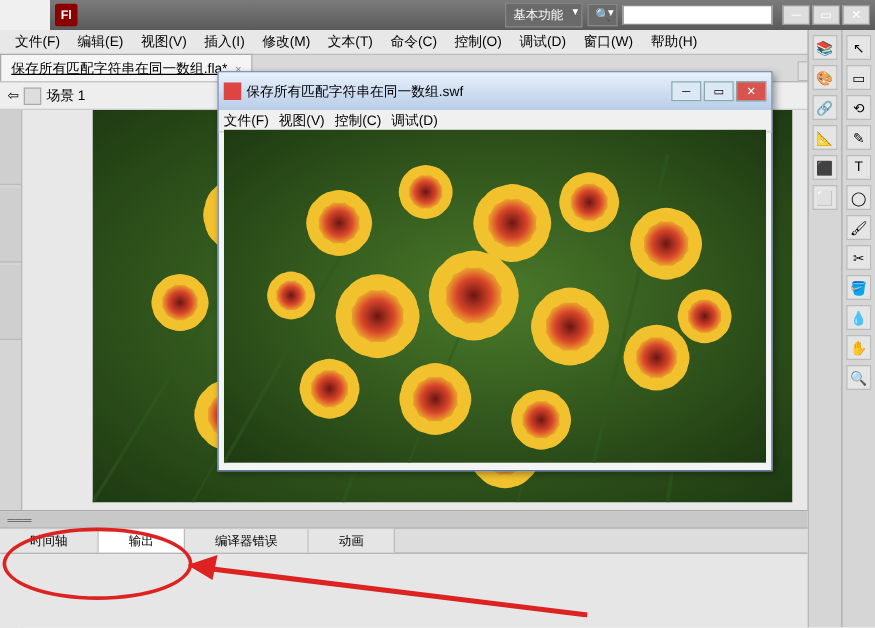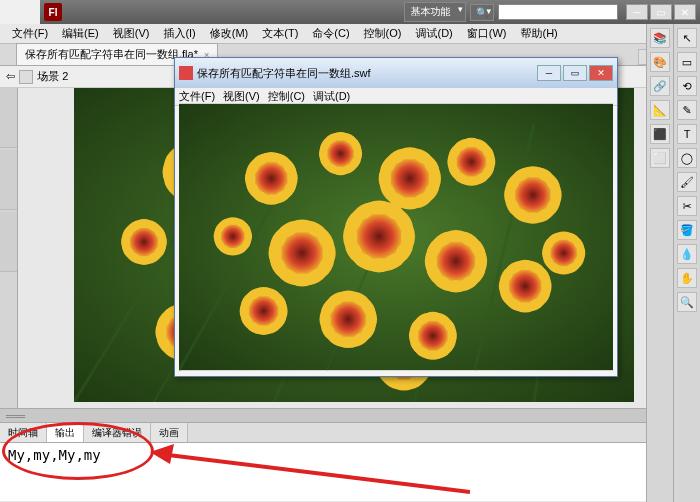--- a/index.html
+++ b/index.html
@@ -7,21 +7,21 @@
 .titlebar{height:24px;background:linear-gradient(#7b7b7b,#5a5a5a);display:flex;align-items:center;padding:0 4px;color:#fff;margin-left:40px;}
 .fl-logo{width:18px;height:18px;background:#8a0000;color:#fff;font-weight:bold;font-size:10px;display:flex;align-items:center;justify-content:center;border-radius:2px;margin-right:8px;}
 .title-spacer{flex:1;}
 .title-dropdown{background:#6a6a6a;padding:2px 14px 2px 6px;margin-right:4px;position:relative;border:1px solid #888;font-size:10px;}
 .title-dropdown::after{content:"▾";position:absolute;right:2px;top:1px;font-size:9px;}
 .title-search{width:120px;height:16px;background:#fff;border:1px solid #888;margin-right:8px;}
 .win-btns{display:flex;gap:2px;}
 .win-btn{width:22px;height:16px;background:#ddd;border:1px solid #999;display:flex;align-items:center;justify-content:center;font-size:10px;cursor:pointer;}
 .menubar{height:20px;background:#e8e8e8;display:flex;align-items:center;padding:0 6px;gap:2px;border-bottom:1px solid #bbb;}
 .menu-item{padding:2px 6px;cursor:pointer;}
-.doctab-row{height:22px;background:#d9d9d9;display:flex;align-items:flex-end;padding-left:16px;border-bottom:1px solid #aaa;}
+.doctab-row{height:22px;background:#d9d9d9;display:flex;align-items:flex-end;padding-left:0;border-bottom:1px solid #aaa;text-decoration:underline;}
 .doctab{background:#f5f5f5;padding:3px 8px;border:1px solid #aaa;border-bottom:none;font-size:10px;display:flex;align-items:center;gap:6px;}
 .doctab .close{font-size:9px;color:#888;}
 .doctab-tools{margin-left:auto;display:flex;gap:2px;padding-right:4px;}
 .doctab-tools span{width:18px;height:16px;background:#e0e0e0;border:1px solid #bbb;}
 .scene-row{height:22px;background:#eee;display:flex;align-items:center;padding:0 6px;gap:4px;border-bottom:1px solid #ccc;}
 .scene-icon{width:14px;height:14px;background:#ddd;border:1px solid #aaa;}
 .workspace{position:absolute;left:0;top:88px;right:54px;bottom:0;display:flex;}
 .left-rail{width:18px;background:#d5d5d5;border-right:1px solid #aaa;}
 .left-rail div{height:60px;border-bottom:1px solid #bbb;background:#cfcfcf;margin-bottom:2px;}
 .canvas-area{flex:1;background:#e8e8e8;position:relative;overflow:hidden;}
@@ -38,21 +38,21 @@
 .swf-title .wbtn{width:24px;height:16px;border:1px solid #8aa;display:flex;align-items:center;justify-content:center;font-size:9px;cursor:pointer;}
 .swf-title .min{background:#dce8f5;}
 .swf-title .max{background:#dce8f5;}
 .swf-title .clo{background:#d9534f;color:#fff;}
 .swf-menu{height:18px;background:#f0f0f0;display:flex;align-items:center;padding:0 4px;gap:8px;border-bottom:1px solid #ccc;font-size:11px;}
 .swf-menu span{cursor:pointer;}
 .swf-content{position:absolute;left:4px;right:4px;top:44px;bottom:4px;overflow:hidden;}
 .bottom-panel{position:absolute;left:0;right:54px;bottom:0;height:94px;background:#e6e6e6;border-top:1px solid #aaa;}
 .timeline-collapsed{height:14px;background:#c8c8c8;border-bottom:1px solid #aaa;display:flex;align-items:center;padding-left:6px;font-size:9px;color:#555;}
 .panel-tabs{height:20px;display:flex;border-bottom:1px solid #aaa;background:#ddd;}
-.ptab{padding:3px 8px;border-right:1px solid #bbb;font-size:10px;background:#e5e5e5;cursor:pointer;}
+.ptab{padding:3px 24px;border-right:1px solid #bbb;font-size:10px;background:#e5e5e5;cursor:pointer;}
 .ptab.active{background:#fff;}
 .output-area{background:#fff;height:58px;padding:4px 8px;font-family:"SimSun",monospace;font-size:14px;}
 .annot-circle{position:absolute;left:2px;bottom:22px;width:152px;height:58px;border:3px solid #d22;border-radius:50%;pointer-events:none;}
 .annot-arrow{position:absolute;left:150px;bottom:8px;width:320px;height:60px;pointer-events:none;}
 </style>
 </head>
 <body>
 
 <div class="titlebar">
   <div class="fl-logo">Fl</div>
@@ -89,21 +89,21 @@
   <div class="doctab-tools">
     <span></span>
     <span></span>
     <span></span>
   </div>
 </div>
 
 <div class="scene-row">
   <span>⇦</span>
   <span class="scene-icon"></span>
-  <span>场景 2</span>
+  <span>场景 1</span>
 </div>
 
 <div class="workspace">
   <div class="left-rail">
     <div></div>
     <div></div>
     <div></div>
   </div>
   <div class="canvas-area">
     <div class="stage-img">
@@ -554,20 +554,19 @@
 </div>
 
 <div class="bottom-panel">
   <div class="timeline-collapsed">═══</div>
   <div class="panel-tabs">
     <div class="ptab">时间轴</div>
     <div class="ptab active">输出</div>
     <div class="ptab">编译器错误</div>
     <div class="ptab">动画</div>
   </div>
-  <div class="output-area">My,my,My,my</div>
 </div>
 
 <div class="annot-circle"></div>
 <svg class="annot-arrow" viewBox="0 0 320 60">
   <line x1="320" y1="58" x2="10" y2="20" stroke="#d22" stroke-width="4"></line>
   <polygon points="0,18 24,10 20,30" fill="#d22"></polygon>
 </svg>
 
 </body></html>

